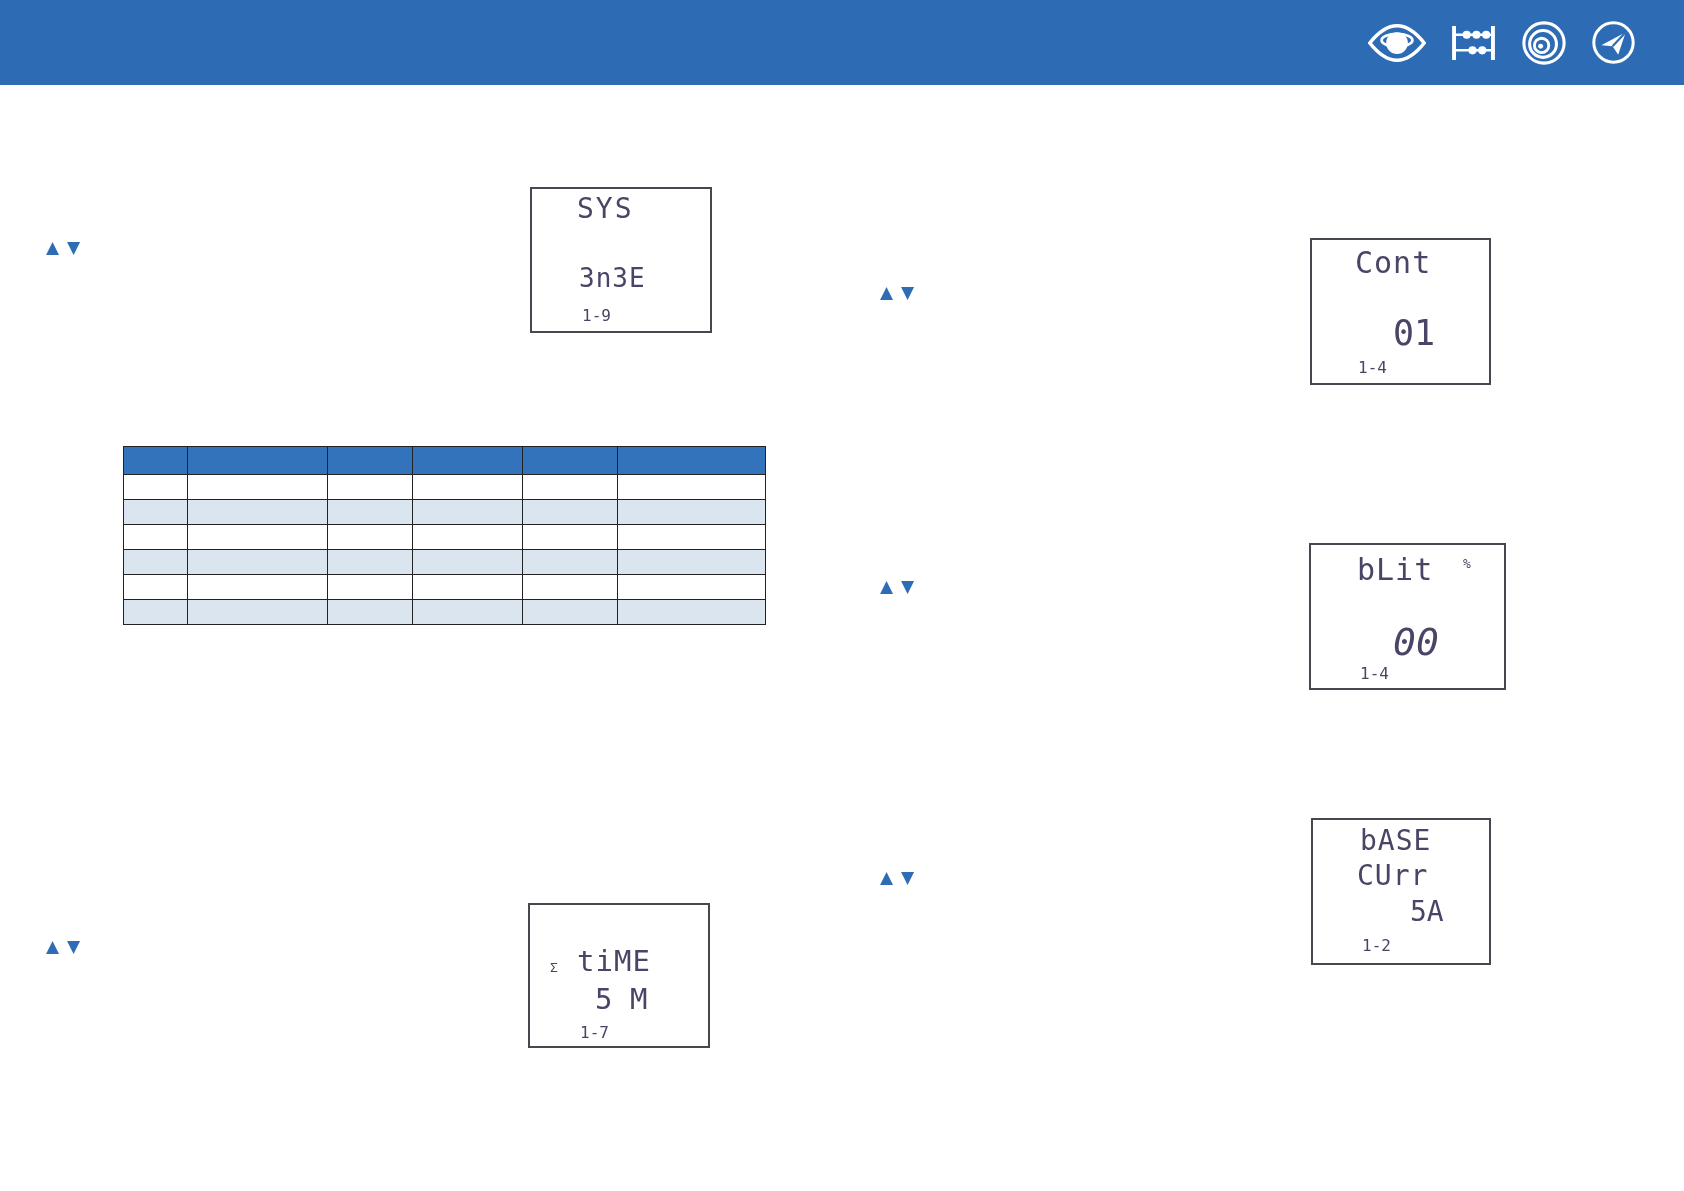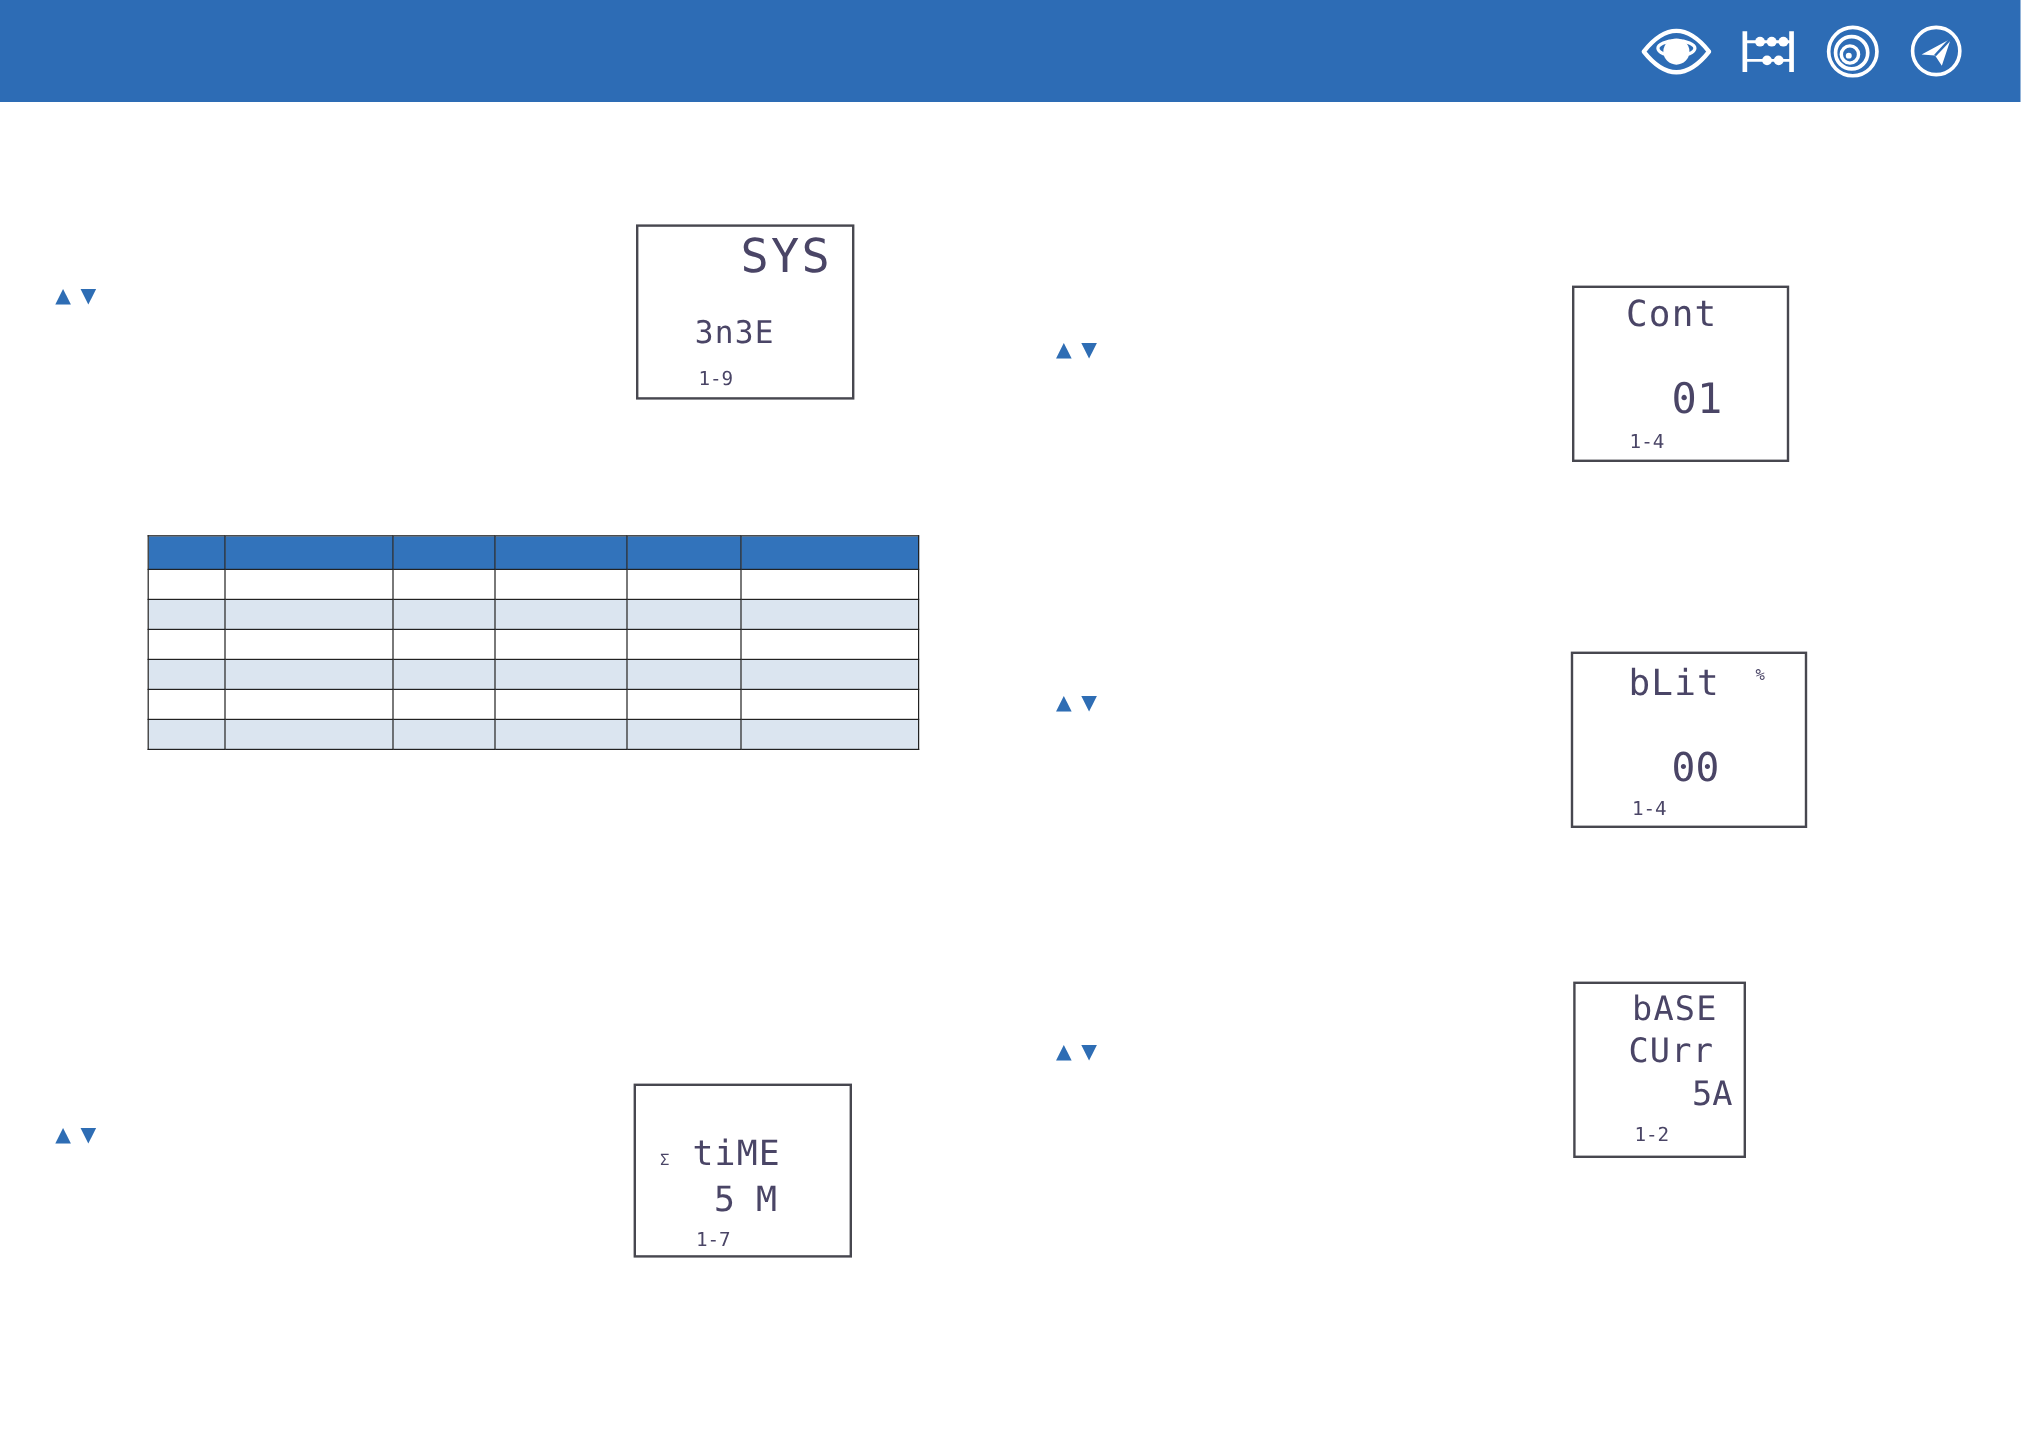--- a/index.html
+++ b/index.html
@@ -21,34 +21,34 @@
   #arrows-right-3 { left: 880px; top: 869px; }
   #arrows-left-2  { left: 46px;  top: 938px; }
 
   
   .lcd { position: absolute; background: #ffffff; border: 2px solid #47474f; }
   .lcd span { position: absolute; line-height: 1; white-space: pre;
               font-family: "DejaVu Sans Mono", monospace; color: #4a4566; }
   #lcd-sys  { left: 530px;  top: 187px; width: 182px; height: 146px; }
   #lcd-cont { left: 1310px; top: 238px; width: 181px; height: 147px; }
   #lcd-blit { left: 1309px; top: 543px; width: 197px; height: 147px; }
-  #lcd-base { left: 1311px; top: 818px; width: 144px; height: 147px; }
+  #lcd-base { left: 1311px; top: 818px; width: 180px; height: 147px; }
   #lcd-time { left: 528px;  top: 903px; width: 182px; height: 145px; }
 
-  #lcd-sys  .l1   { left: 45px;  top: 6px;   font-size: 39px; letter-spacing: 2px; margin-left: 40px; }
+  #lcd-sys  .l1   { left: 45px;  top: 6px;   font-size: 28px; letter-spacing: 2px; }
   #lcd-sys  .l2   { left: 47px;  top: 76px;  font-size: 26px; letter-spacing: 1px; }
   #lcd-sys  .page { left: 50px;  top: 119px; font-size: 16px; }
 
   #lcd-cont .l1   { left: 43px;  top: 8px;   font-size: 30px; letter-spacing: 1px; }
   #lcd-cont .val  { left: 81px;  top: 76px;  font-size: 35px; }
   #lcd-cont .page { left: 46px;  top: 120px; font-size: 16px; }
 
   #lcd-blit .l1   { left: 46px;  top: 10px;  font-size: 30px; letter-spacing: 1px; }
   #lcd-blit .unit { left: 152px; top: 12px;  font-size: 13px; }
-  #lcd-blit .val  { left: 82px;  top: 78px;  font-size: 33px; }
+  #lcd-blit .val  { left: 82px;  top: 78px;  font-size: 38px; font-style: italic; }
   #lcd-blit .page { left: 49px;  top: 121px; font-size: 16px; }
 
   #lcd-base .l1   { left: 47px;  top: 7px;   font-size: 28px; letter-spacing: 1px; }
   #lcd-base .l2   { left: 44px;  top: 42px;  font-size: 28px; letter-spacing: 1px; }
   #lcd-base .val  { left: 85px;  top: 78px;  font-size: 28px; margin-left: 12px; }
   #lcd-base .page { left: 49px;  top: 118px; font-size: 16px; text-align: right; }
 
   #lcd-time .sym  { left: 20px;  top: 56px;  font-size: 13px; }
   #lcd-time .l1   { left: 47px;  top: 42px;  font-size: 29px; letter-spacing: 1px; }
   #lcd-time .val  { left: 65px;  top: 80px;  font-size: 29px; }

